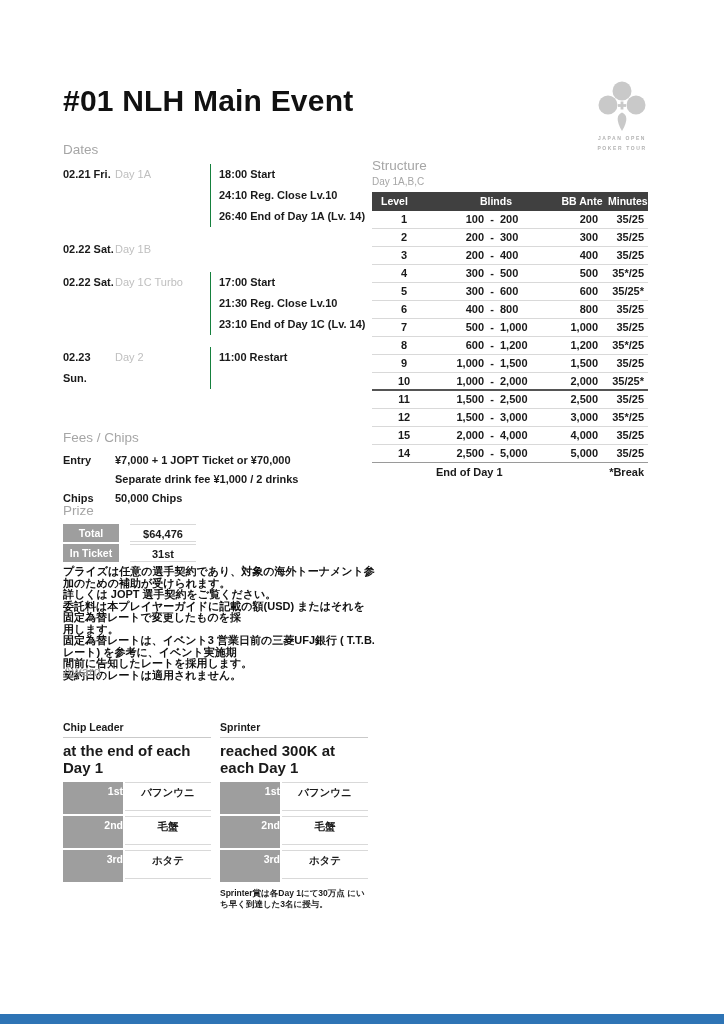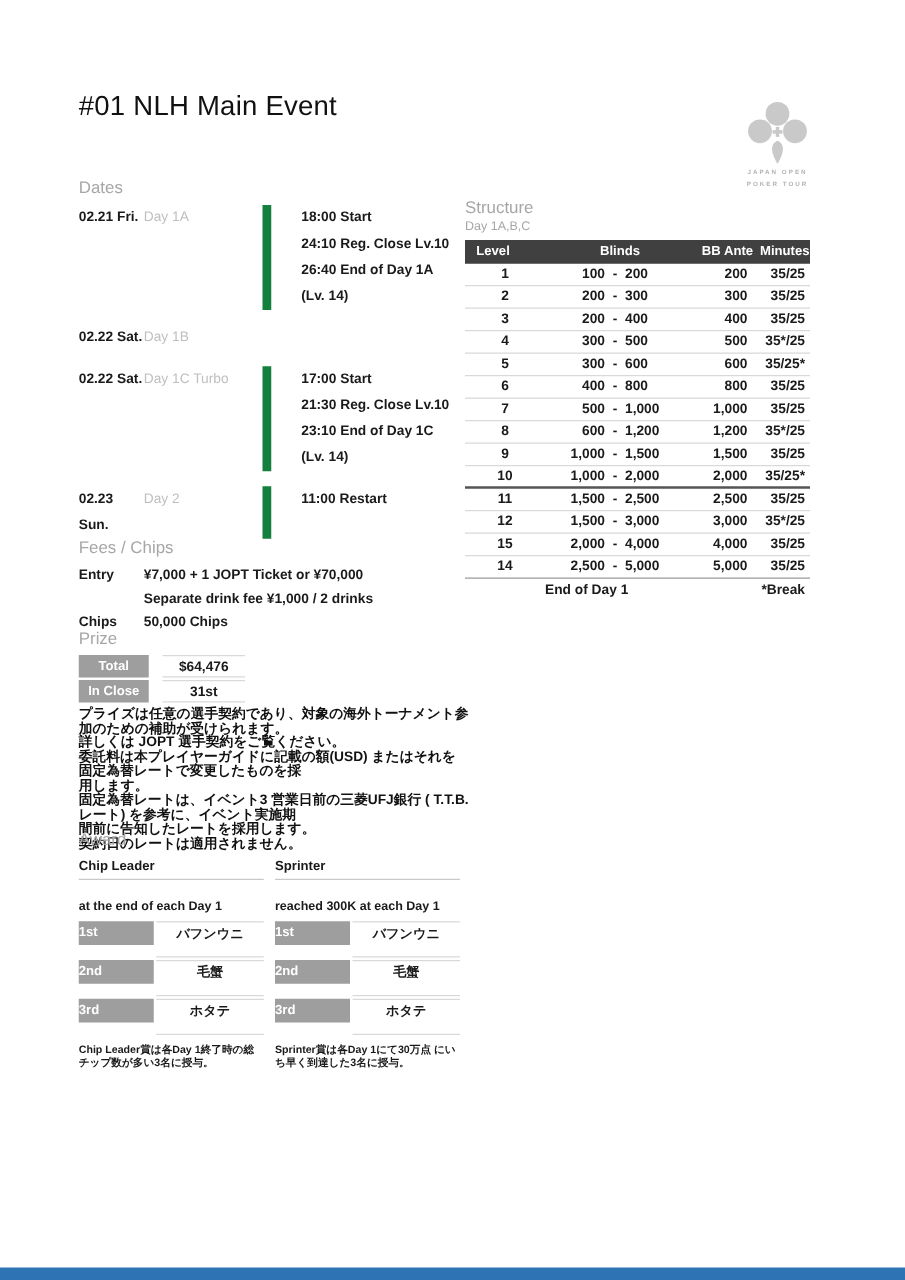--- a/index.html
+++ b/index.html
@@ -4,37 +4,37 @@
 <style>
   * { margin:0; padding:0; box-sizing:border-box; }
   html,body { background:#ffffff; }
   body {
     width:724px; height:1024px; position:relative; overflow:hidden;
     font-family:"Liberation Sans", sans-serif; color:#1a1a1a;
   }
   .abs { position:absolute; }
 
   
-  .page-title { left:63px; top:72px; font-size:22px; font-weight:400; color:#111; letter-spacing:0.2px; }
+  .page-title { left:63px; top:84px; font-size:30px; font-weight:700; color:#111; letter-spacing:0.2px; }
 
   
   .logo { left:591px; top:80px; width:62px; text-align:center; }
   .logo svg { display:block; margin:0 auto; }
   .logo-text { margin-top:3px; font-size:5px; font-weight:bold; letter-spacing:1.6px; color:#b3b3b3; line-height:7px; white-space:nowrap; }
 
   
   .sec-heading { font-size:13.5px; color:#a6a6a6; font-weight:400; }
 
   
   .dates { left:63px; top:142px; width:305px; }
   .dates-groups { margin-top:7px; }
   .dg { display:grid; grid-template-columns:52px 95px 1fr; margin-bottom:12px; }
   .dg-date { font-size:11px; font-weight:bold; line-height:21px; }
   .dg-day  { font-size:11px; color:#bfbfbf; line-height:21px; }
-  .dg-times { border-left:7px solid #15803d; padding-left:24px; }
+  .dg-times { border-left:1px solid #15803d; padding-left:8px; }
   .dg-time { font-size:11px; font-weight:bold; line-height:21px; }
 
   
   .structure { left:372px; top:158px; width:276px; }
   .st-subtitle { font-size:10px; color:#a6a6a6; margin-top:3px; }
   .st-table { margin-top:5px; }
   .st-header, .st-row, .st-footer { display:grid; grid-template-columns:64px 120px 52px 40px; }
   .st-header { background:#404040; color:#ffffff; font-weight:bold; font-size:10.5px; height:19px; line-height:19px; }
   .sth-level { padding-left:9px; }
   .sth-blinds { text-align:center; }
@@ -68,24 +68,24 @@
   .prize-label { background:#9e9e9e; color:#ffffff; font-size:10.5px; font-weight:bold; text-align:center; height:18px; line-height:18px; }
   .prize-value { font-size:11px; font-weight:bold; text-align:center; height:18px; line-height:18px; border-top:1px solid #d9d9d9; border-bottom:1px solid #d9d9d9; }
 
   
   .notes { left:63px; top:566px; width:312px; }
   .note-line { font-size:11px; font-weight:bold; line-height:11.5px; color:#111; }
 
   
   .award { left:63px; top:664px; width:320px; }
   .award-cols { display:grid; grid-template-columns:148px 148px; column-gap:9px; margin-top:8px; }
-  .aw-title { font-size:10.5px; font-weight:bold; border-bottom:1px solid #c9c9c9; padding-bottom:4px; }
-  .aw-sub { font-size:10px; font-weight:600; margin-top:16px; margin-bottom:6px; }
+  .aw-title { font-size:10.5px; font-weight:bold; border-bottom:1px solid #c9c9c9; padding-bottom:4px;margin-top:34px; }
+  .aw-sub { font-size:15px; font-weight:600; margin-top:4px; margin-bottom:6px; }
   .aw-row { display:grid; grid-template-columns:60px 86px; column-gap:2px; margin-bottom:2px; }
-  .aw-rank { background:#9e9e9e; color:#ffffff; font-size:10.5px; font-weight:bold; text-align:left; height:19px; line-height:19px; }
+  .aw-rank { background:#9e9e9e; color:#ffffff; font-size:10.5px; font-weight:bold; text-align:right; height:32px; line-height:19px; }
   .aw-prize { font-size:10.5px; font-weight:bold; text-align:center; height:29px; line-height:19px; border-top:1px solid #d9d9d9; border-bottom:1px solid #d9d9d9; }
   .aw-note { margin-top:6px; font-size:8.5px; font-weight:bold; line-height:11px; }
 
   
   .bottom-bar { left:0; bottom:0; width:724px; height:10px; }
 </style>
 </head>
 <body>
 
 <div class="abs page-title">#01 NLH Main Event</div>
@@ -323,21 +323,21 @@
 </div>
 
 <div class="abs prize">
   <div class="sec-heading">Prize</div>
   <div class="prize-table">
     <div class="prize-row">
       <span class="prize-label">Total</span>
       <span class="prize-value">$64,476</span>
     </div>
     <div class="prize-row">
-      <span class="prize-label">In Close</span>
+      <span class="prize-label">In Ticket</span>
       <span class="prize-value">31st</span>
     </div>
   </div>
 </div>
 
 <div class="abs notes">
   <div class="note-line">プライズは任意の選手契約であり、対象の海外トーナメント参加のための補助が受けられます。</div>
   <div class="note-line">詳しくは JOPT 選手契約をご覧ください。</div>
   <div class="note-line">委託料は本プレイヤーガイドに記載の額(USD) またはそれを固定為替レートで変更したものを採</div>
   <div class="note-line">用します。</div>
@@ -360,21 +360,20 @@
         </div>
         <div class="aw-row">
           <span class="aw-rank">2nd</span>
           <span class="aw-prize">毛蟹</span>
         </div>
         <div class="aw-row">
           <span class="aw-rank">3rd</span>
           <span class="aw-prize">ホタテ</span>
         </div>
       </div>
-      <div class="aw-note">Chip Leader賞は各Day 1終了時の総チップ数が多い3名に授与。</div>
     </div>
 
     <div>
       <div class="aw-title">Sprinter</div>
       <div class="aw-sub">reached 300K at each Day 1</div>
       <div>
         <div class="aw-row">
           <span class="aw-rank">1st</span>
           <span class="aw-prize">バフンウニ</span>
         </div>

